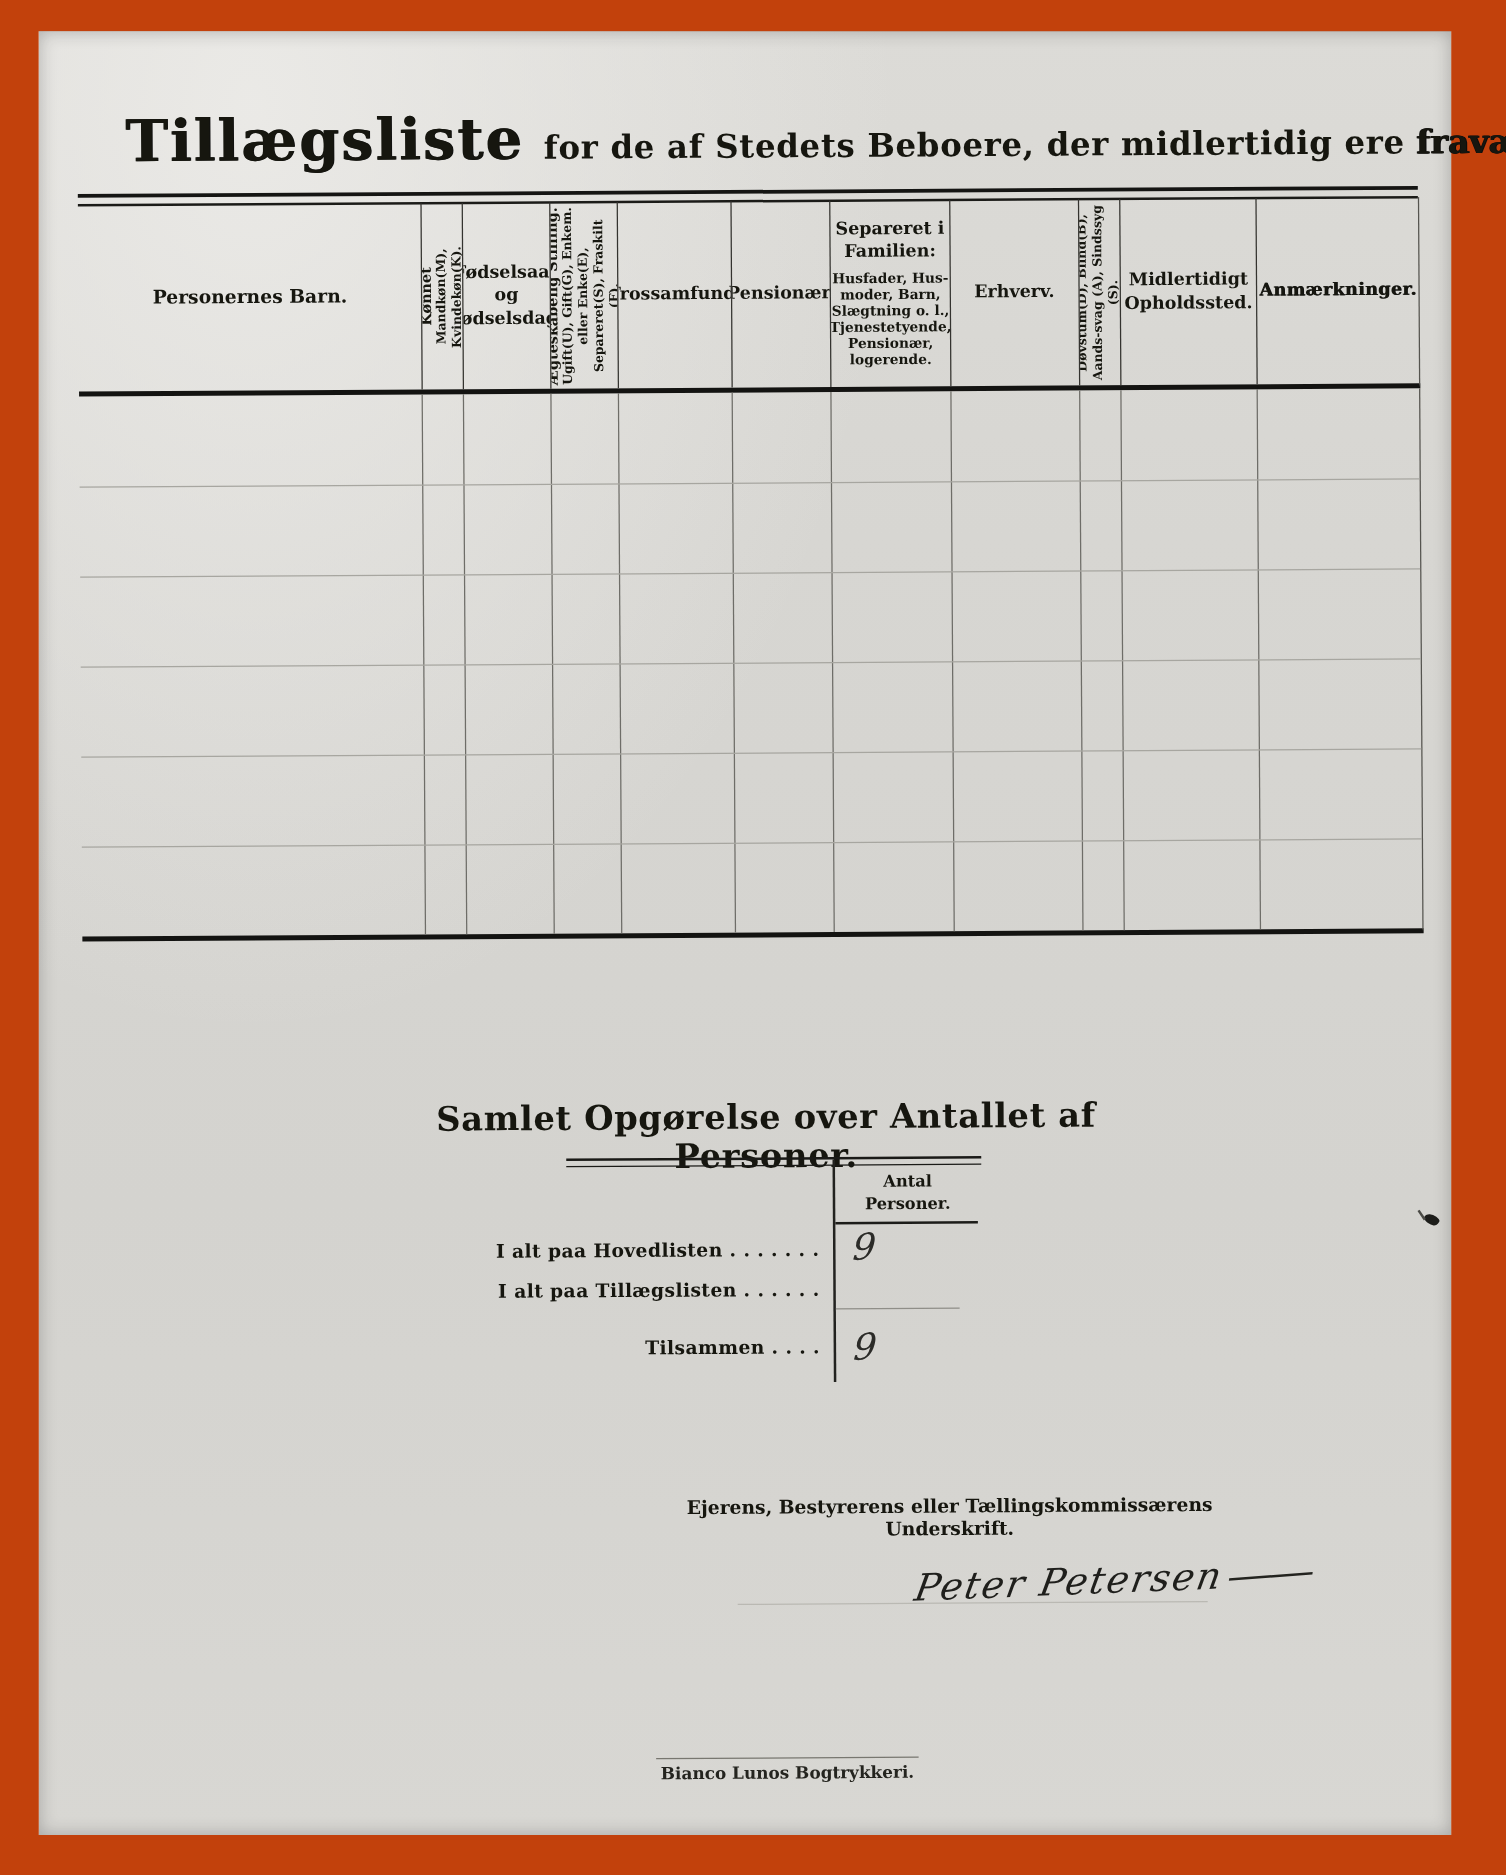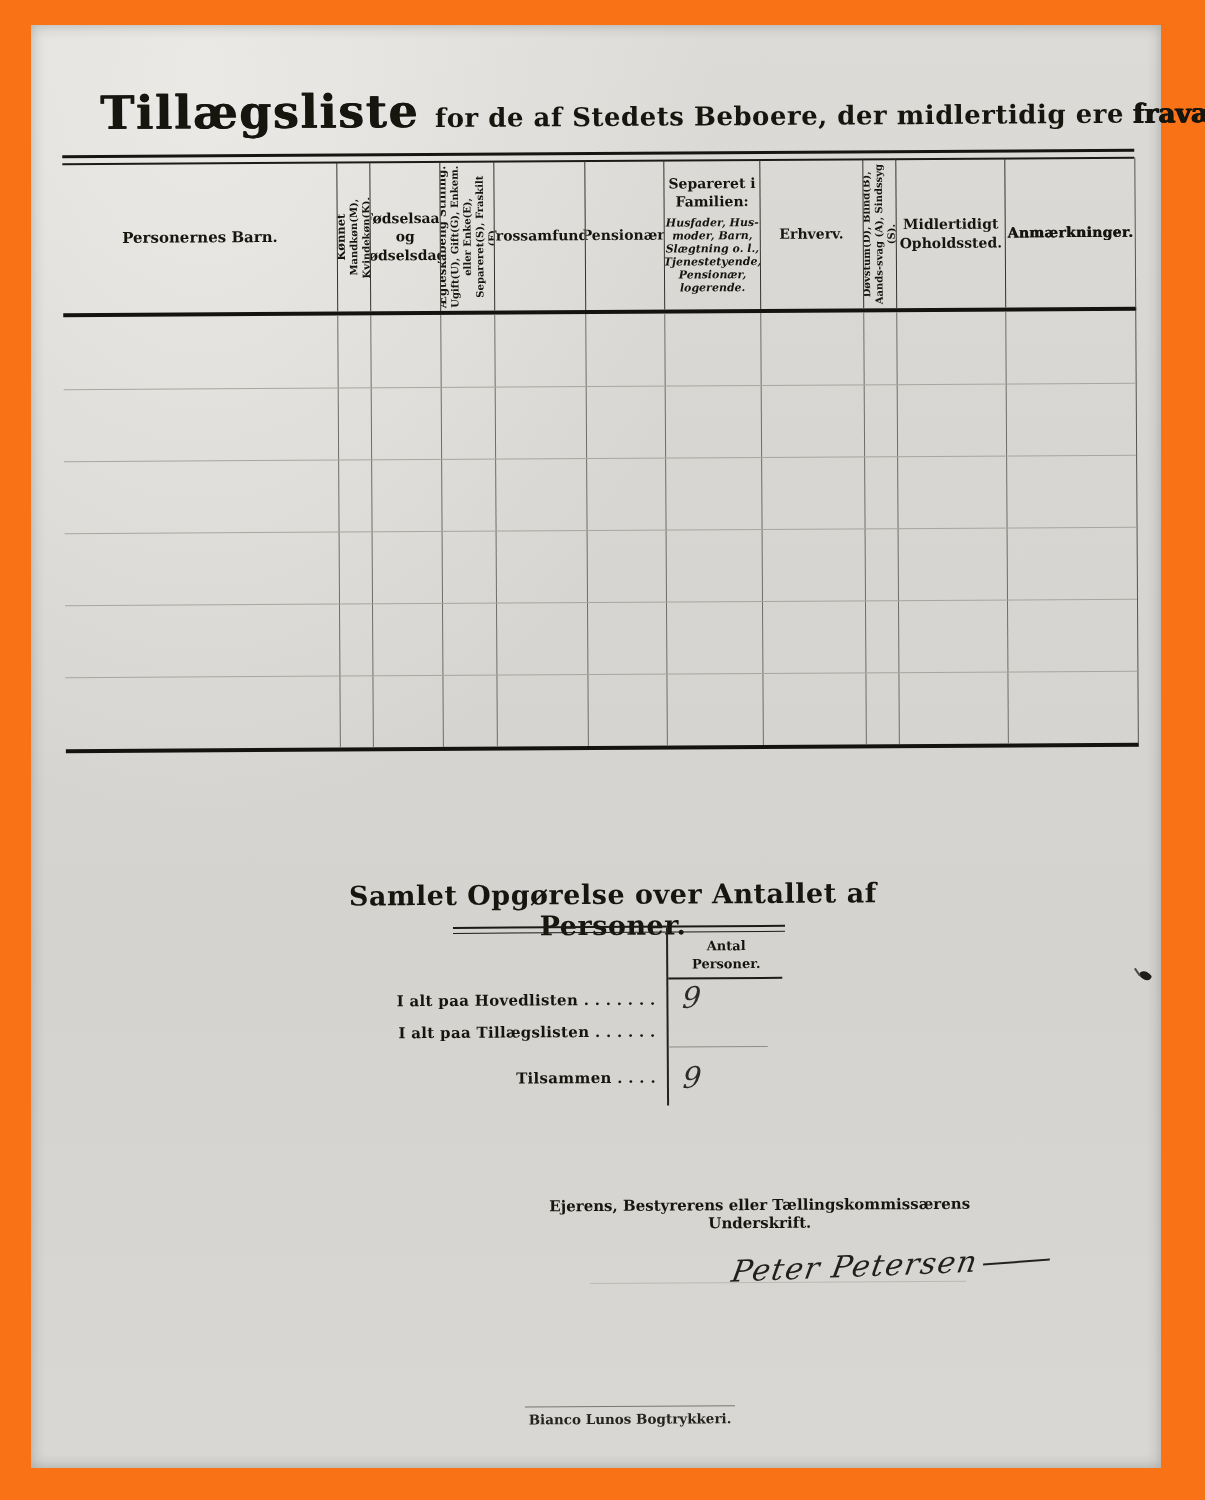--- a/index.html
+++ b/index.html
@@ -1,16 +1,16 @@
 <!DOCTYPE html>
 <html><head>
 <meta charset="utf-8">
 <style>
   html,body{margin:0;padding:0;background:#060606;}
-  .canvas{position:relative;width:1205px;height:1500px;background:#f97316;overflow:hidden;
+  .canvas{position:relative;width:1205px;height:1500px;background:#c2410c;overflow:hidden;
           font-family:"DejaVu Serif","Liberation Serif",serif;color:#16160f;}
   .paper{position:absolute;left:31px;top:25px;width:1130px;height:1443px;
          background:
            radial-gradient(ellipse at 15% 4%, rgba(236,235,232,.9) 0%, rgba(236,235,232,0) 38%),
            linear-gradient(180deg,#dcdbd7 0%,#d7d6d2 28%,#d4d3cf 65%,#d8d7d3 100%);
          box-shadow:inset 0 0 14px rgba(30,30,28,.28);}
   .sheet{position:absolute;inset:0;transform:rotate(-0.35deg);transform-origin:50% 40%;}
 
   
   .title-row{position:absolute;left:72px;top:58px;display:flex;align-items:baseline;white-space:nowrap;}
@@ -23,21 +23,21 @@
                border-top:3px solid #151513;border-bottom:2px solid #1b1b18;}
   .thead{position:absolute;left:34px;top:136px;width:1072px;height:149px;display:grid;
          grid-template-columns:25.6% 3% 6.6% 5% 8.5% 7.4% 8.9% 9.6% 3.1% 10.2% auto;
          border-bottom:4px solid #131311;border-right:1px solid #55544f;}
   .hcell{border-left:1px solid #34332f;display:flex;flex-direction:column;align-items:center;
          justify-content:center;text-align:center;padding:2px 1px;overflow:hidden;}
   .hcell:first-child{border-left:none;}
   .h-title{font-weight:bold;font-size:14px;line-height:1.3;}
   .h-title.big{font-size:15px;}
   .h-title.heavy{text-shadow:.6px 0 #111;letter-spacing:.3px;}
-  .h-sub{font-weight:bold;font-size:11px;line-height:1.18;margin-top:7px;font-style:italic;}
+  .h-sub{font-weight:bold;font-size:11px;line-height:1.18;margin-top:7px;}
   .rot-inner{writing-mode:vertical-rl;transform:rotate(180deg);height:144px;
              display:block;text-align:center;line-height:1.25;}
   .rot-inner .rt{display:block;font-weight:bold;font-size:11.5px;}
   .rot-inner .rs{display:block;font-weight:bold;font-size:10px;}
   .tbody{position:absolute;left:34px;top:289px;width:1072px;height:432px;
          border-bottom:4px solid #131311;border-right:1px solid #55544f;}
   .vline{position:absolute;top:0;bottom:0;width:1px;background:#6e6d68;}
   .rline{position:absolute;left:0;right:0;height:1px;background:#a7a6a0;}
 
   

